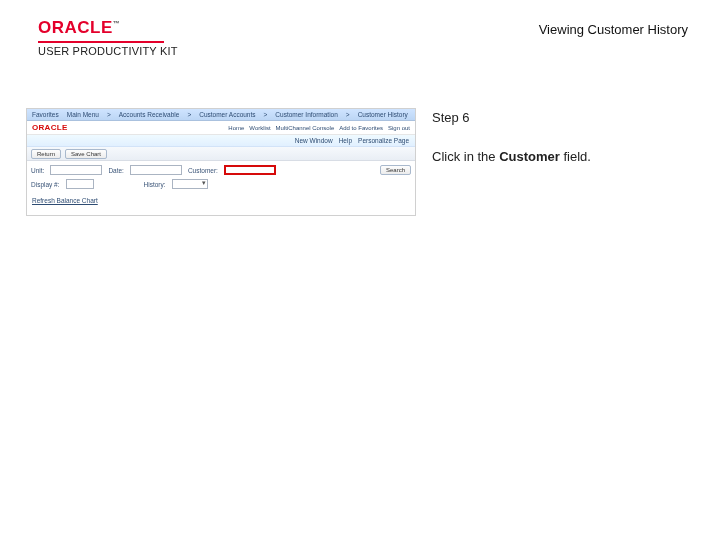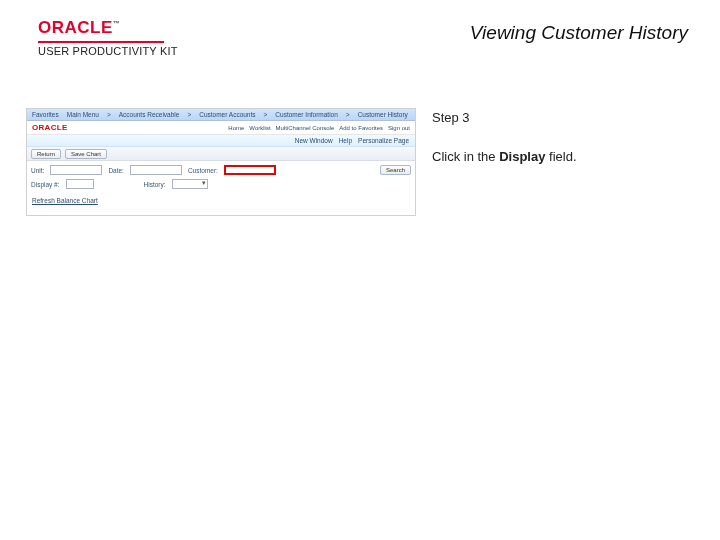--- a/index.html
+++ b/index.html
@@ -41,23 +41,22 @@
   }
   .logo-sub {
     font-size: 11px;
     letter-spacing: 0.2px;
     color: #222;
   }
   .page-title {
     position: absolute;
     top: 4px;
     right: 0;
-    font-size: 19px;
+    font-size: 13px;
     color: #111;
-    font-style: italic;
   }
 
   
   .shot {
     position: absolute;
     top: 108px;
     left: 26px;
     width: 390px;
     height: 108px;
     border: 1px solid #d0d0d0;
@@ -263,19 +262,19 @@
         <div class="mini-input" style="width:28px;"></div>
         <label style="margin-left:44px;">History:</label>
         <div class="mini-select" title="All"></div>
       </div>
     </div>
 
     <div class="shot-link">Refresh Balance Chart</div>
   </div>
 
   <div class="right-col">
-    <div class="step">Step 3</div>
+    <div class="step">Step 6</div>
     <div>
-      <span class="instr-label">Click in the </span><span class="bold">Display</span><span> field.</span>
+      <span class="instr-label">Click in the </span><span class="bold">Customer</span><span> field.</span>
     </div>
   </div>
 
 </div>
 
 </body></html>

